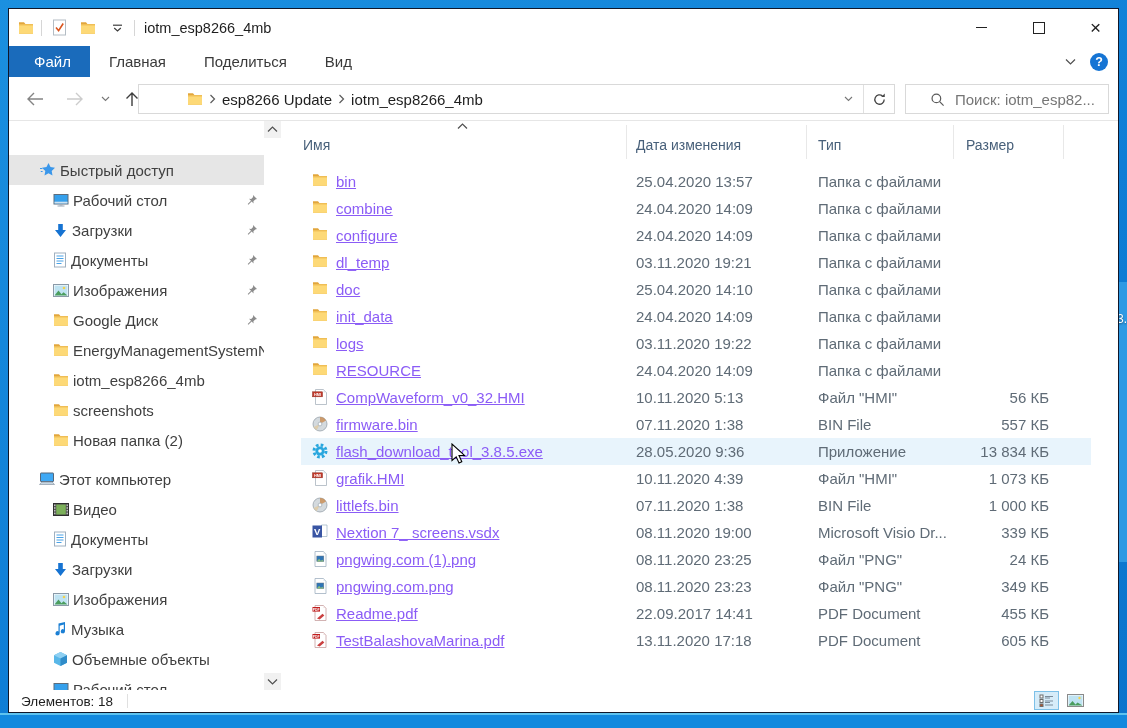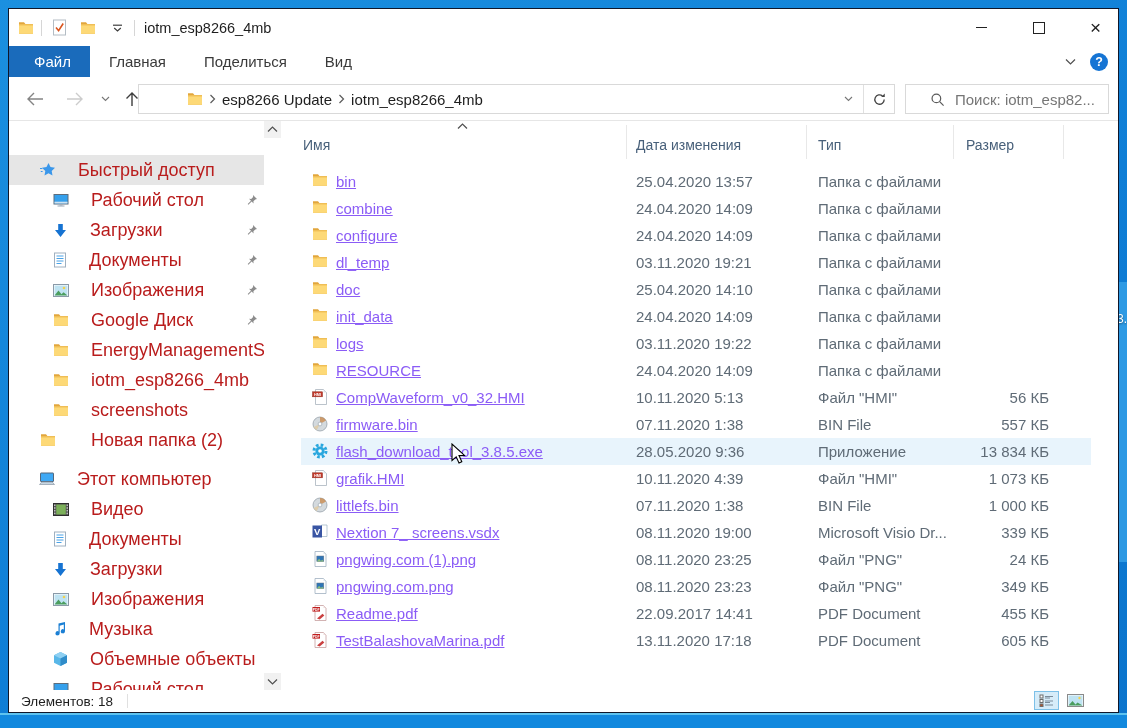--- a/index.html
+++ b/index.html
@@ -53,21 +53,21 @@
   .searchbox{position:absolute;left:896px;top:7px;width:204px;height:30px;border:1px solid #d9d9d9;box-sizing:border-box;
              display:flex;align-items:center;background:#fff;padding:0 6px 0 24px;gap:8px;}
   .searchbox input{border:none;outline:none;flex:1;font-family:"Liberation Sans",sans-serif;font-size:15px;color:#444;min-width:0;background:transparent;}
   .searchbox input::placeholder{color:#767676;opacity:1;}
 
   
   .main{position:absolute;left:0;top:112px;right:0;bottom:22px;}
   .sidebar{position:absolute;left:0;top:0;width:255px;bottom:0;overflow:hidden;}
   .side-item{position:absolute;left:0;width:255px;height:30px;display:flex;align-items:center;box-sizing:border-box;}
   .side-item.selected{background:#e6e6e6;}
-  .side-item .lbl{font-size:18px;color:#b91c1c;white-space:nowrap;overflow:hidden;flex:1;margin-left:22px;}
+  .side-item .lbl{font-size:15px;color:#404040;white-space:nowrap;overflow:hidden;flex:1;margin-left:4px;}
   .side-item .pin{margin-right:6px;}
   .side-scroll{position:absolute;left:255px;top:0;width:17px;bottom:0;}
   .scroll-arrow{position:absolute;left:0;width:17px;height:17px;background:#f1f1f1;display:flex;align-items:center;justify-content:center;}
 
   
   .files{position:absolute;left:272px;top:0;right:2px;bottom:0;}
   .sort-chevron{position:absolute;left:176px;top:2px;}
   .colheader{position:absolute;left:0;top:10px;right:0;height:28px;font-size:14px;color:#48607a;}
   .colheader .hcell{position:absolute;top:0;height:28px;display:flex;align-items:center;}
   .colheader .hsep{position:absolute;top:-6px;width:1px;height:34px;background:#e8e8e8;}
@@ -365,21 +365,21 @@
         <div class="side-item" style="top: 274px; padding-left: 44px;">
           <span class="ic">
             <svg width="16" height="14" viewBox="0 0 16 14">
               <path d="M1 1.2h5l1.4 1.8H15v9.8H1z" fill="#e2a63d"></path>
               <rect x="1" y="3.6" width="14" height="9.2" fill="#fdd977"></rect>
               <rect x="1" y="3.6" width="14" height="1" fill="#f5c65d"></rect>
             </svg>
           </span>
           <span class="lbl">screenshots</span>
         </div>
-        <div class="side-item" style="top: 304px; padding-left: 31px; gap: 13px;">
+        <div class="side-item" style="top: 304px; padding-left: 44px;">
           <span class="ic">
             <svg width="16" height="14" viewBox="0 0 16 14">
               <path d="M1 1.2h5l1.4 1.8H15v9.8H1z" fill="#e2a63d"></path>
               <rect x="1" y="3.6" width="14" height="9.2" fill="#fdd977"></rect>
               <rect x="1" y="3.6" width="14" height="1" fill="#f5c65d"></rect>
             </svg>
           </span>
           <span class="lbl">Новая папка (2)</span>
         </div>
         <div class="side-item" style="top: 373px; padding-left: 44px;">

